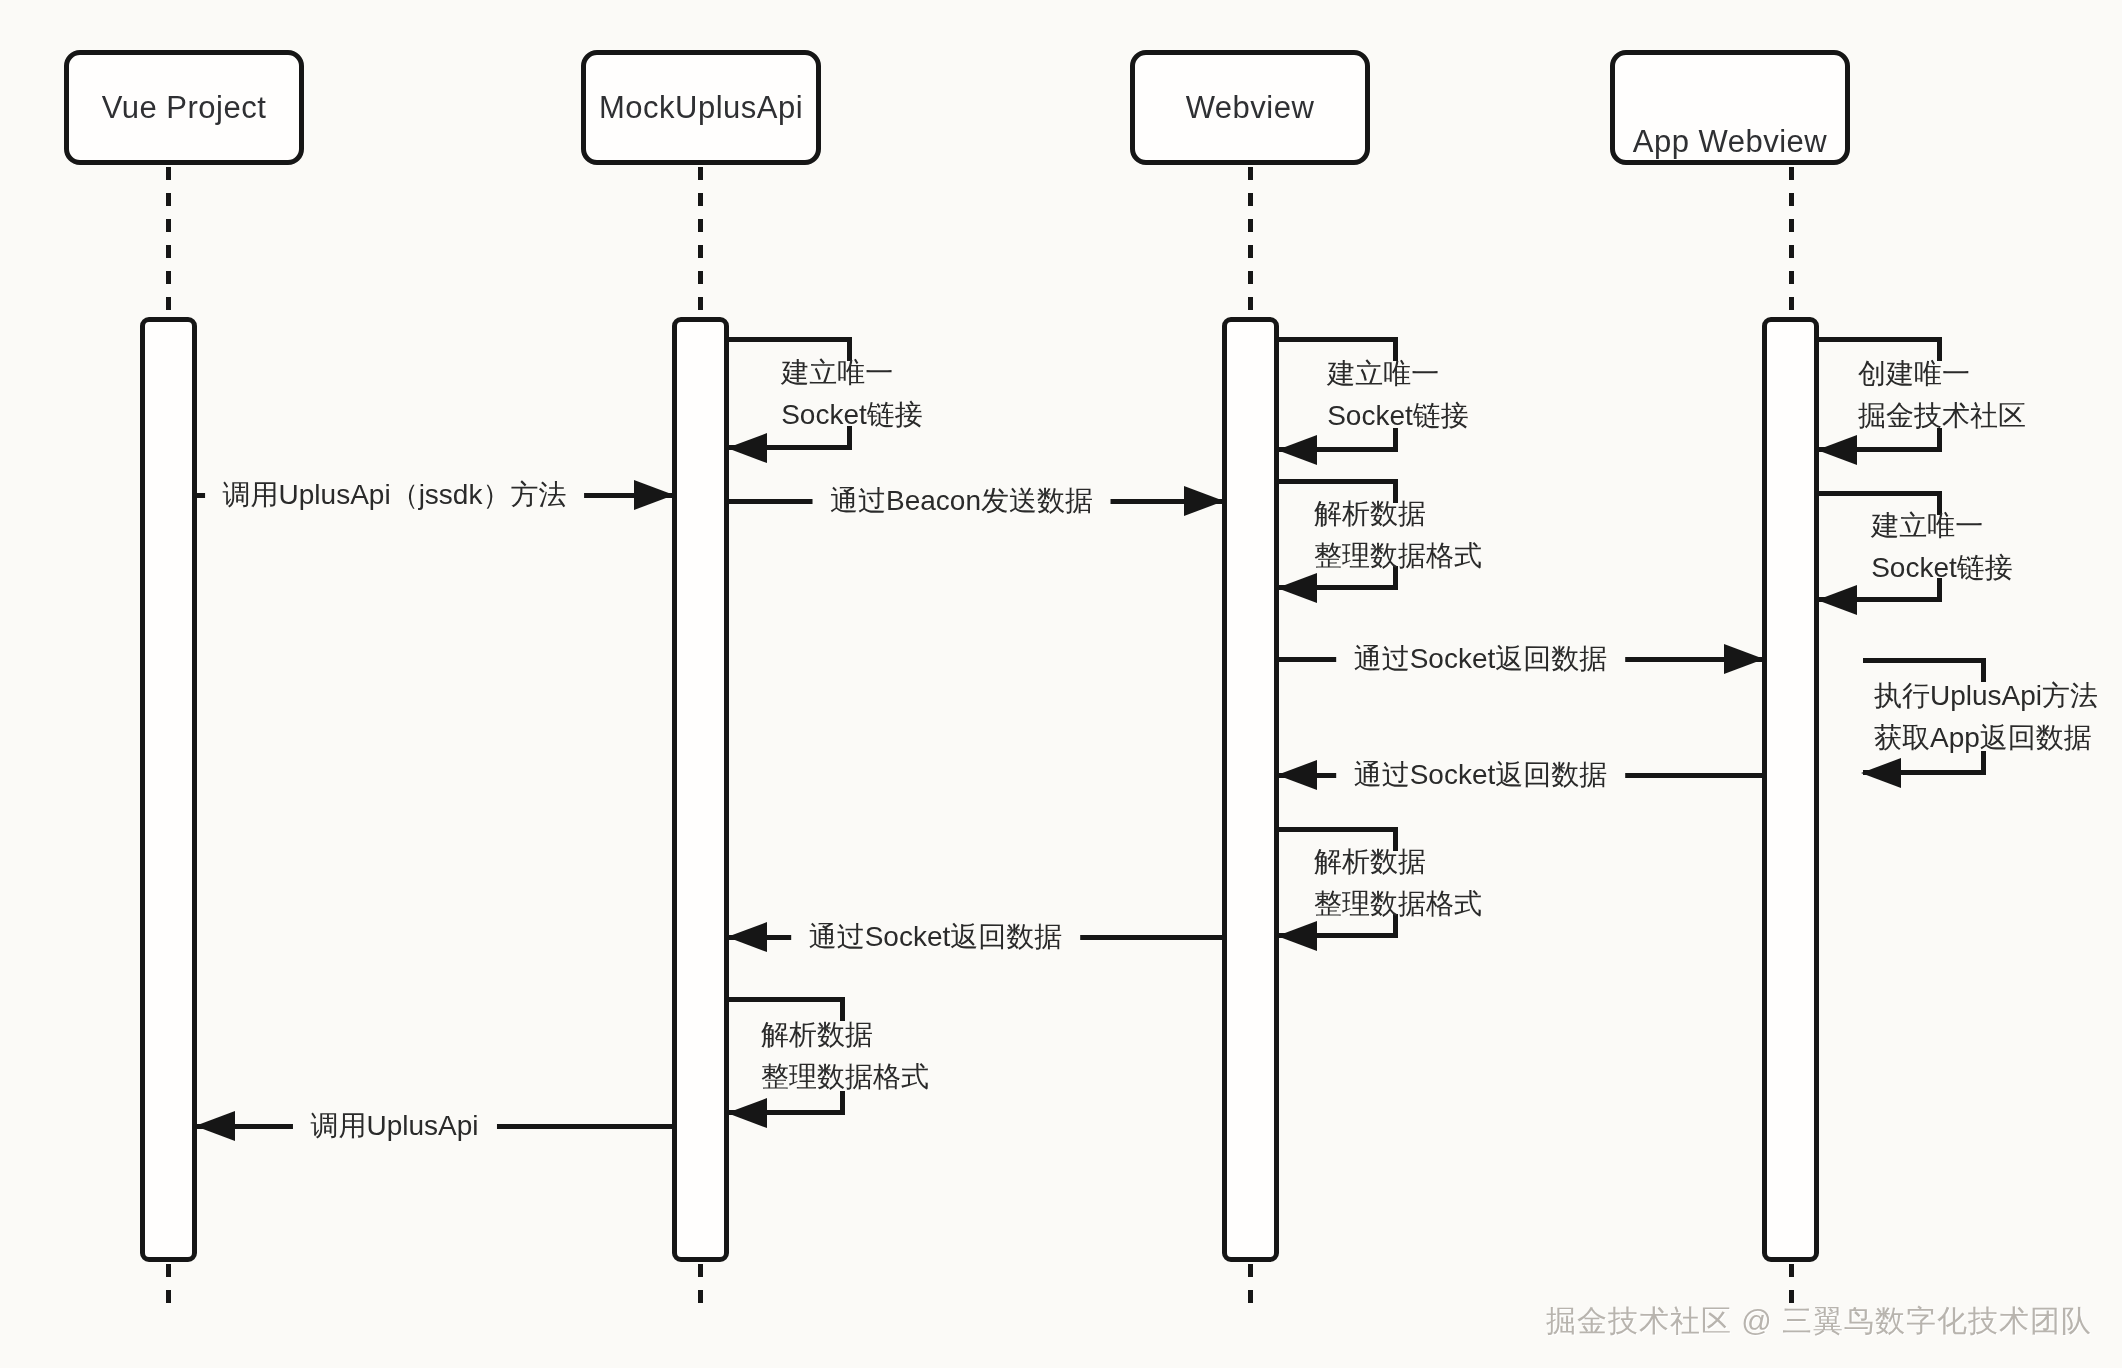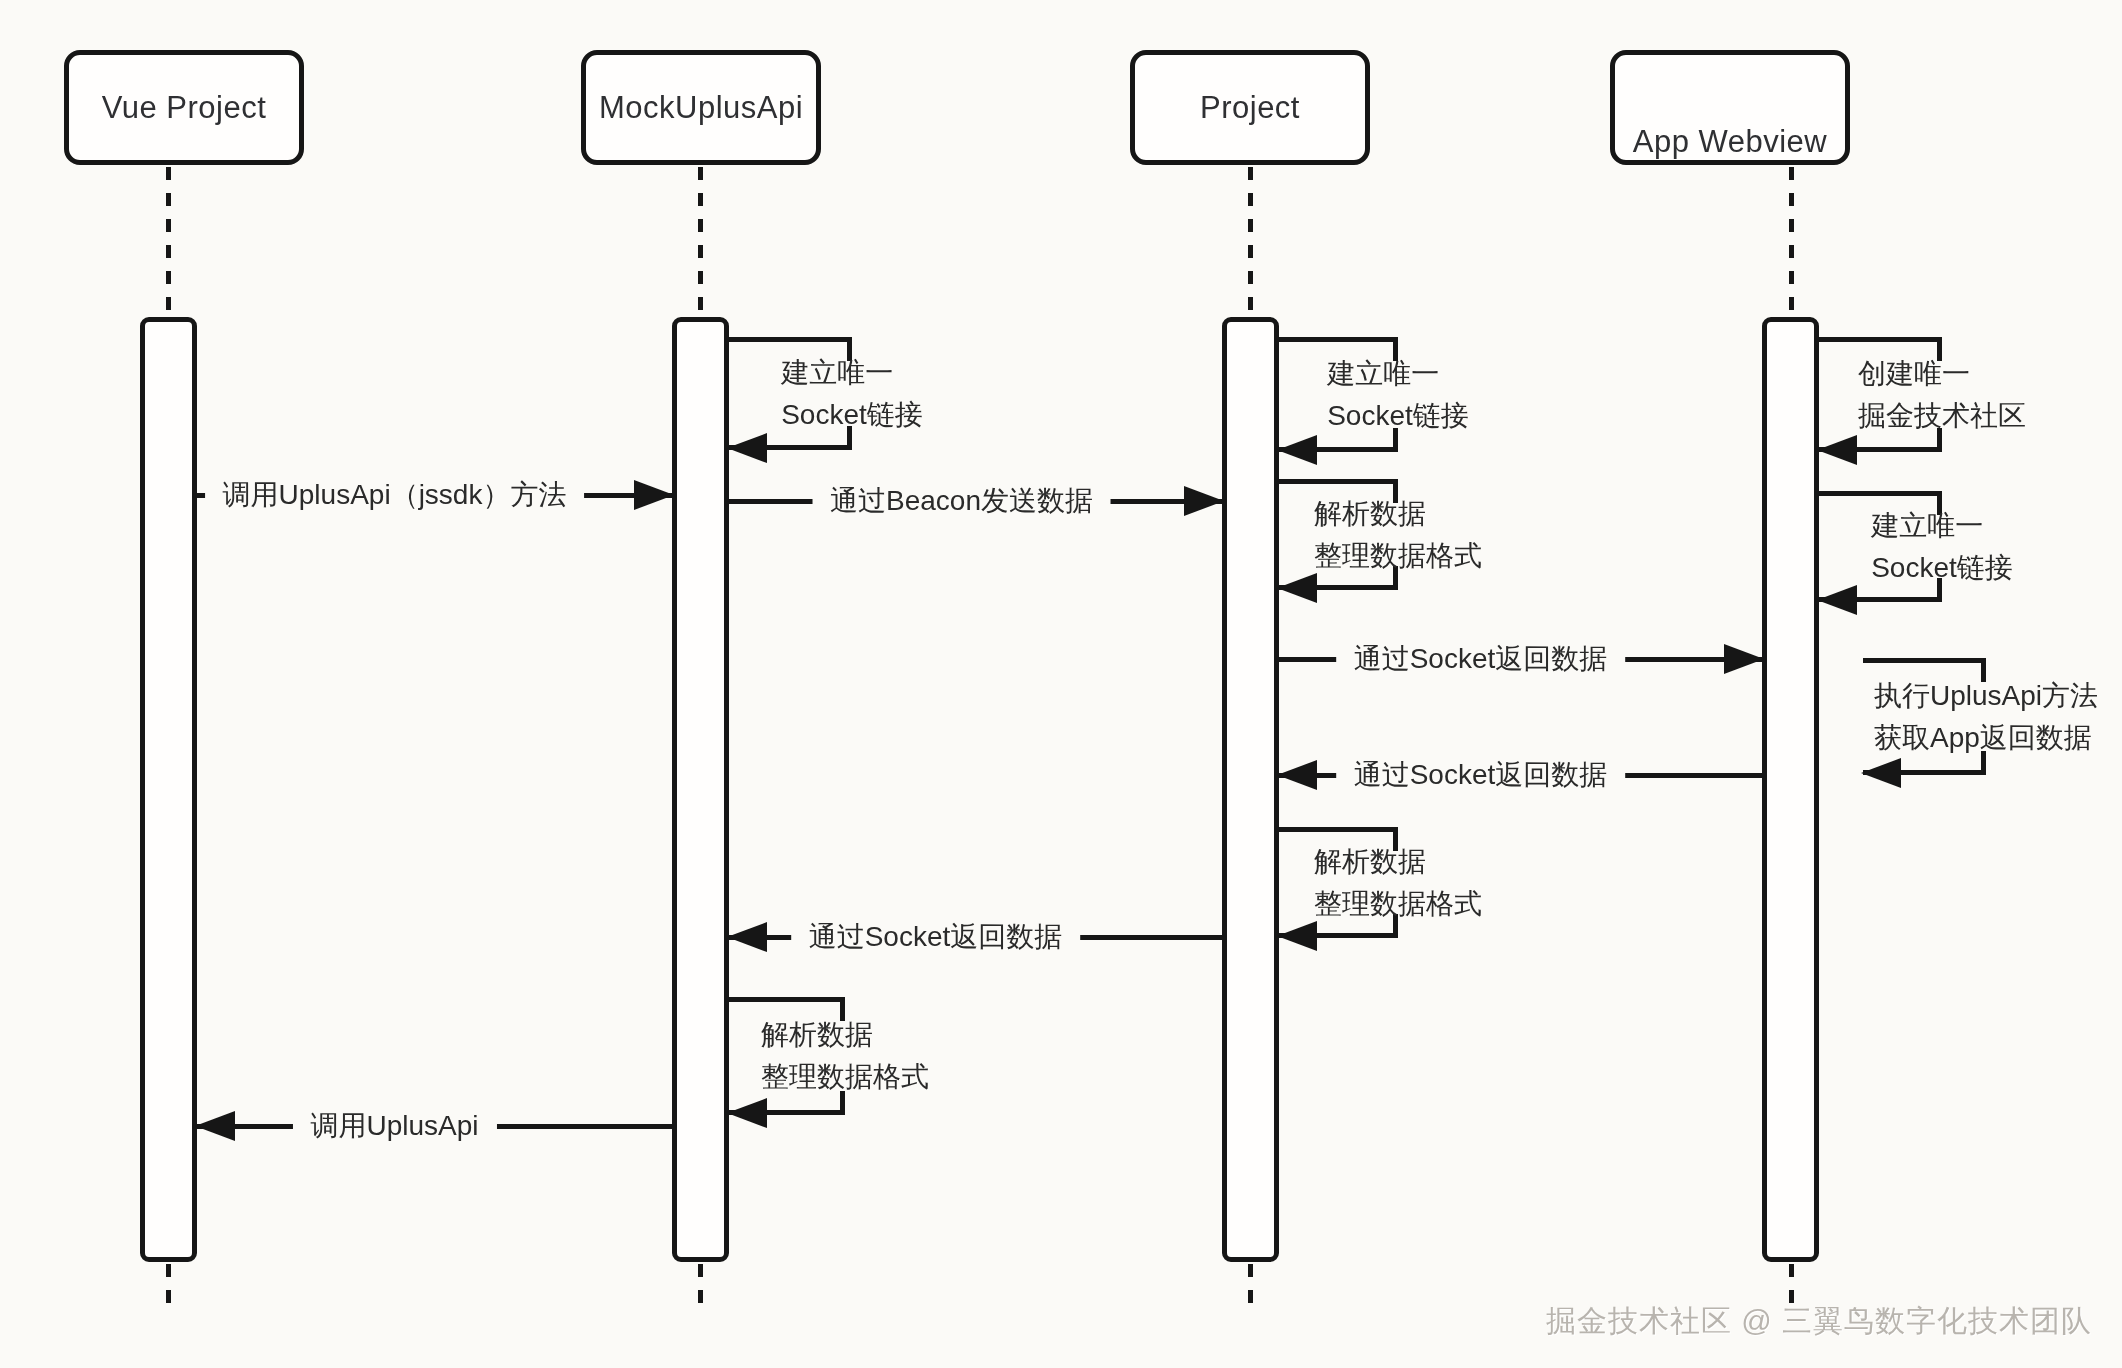--- a/index.html
+++ b/index.html
@@ -91,21 +91,21 @@
 
 <div id="diagram">
 
   <div class="participant" style="left:48px;margin-left:16px;">
     <span>Vue Project</span>
   </div>
   <div class="participant" style="left:581px;">
     <span>MockUplusApi</span>
   </div>
   <div class="participant" style="left:1130px;">
-    <span>Project</span>
+    <span>Webview</span>
   </div>
   <div class="participant" style="left:1610px;align-items:flex-end;">
     <span>App Webview</span>
   </div>
 
   <div class="lifeline top" style="left:166px;"></div>
   <div class="lifeline top" style="left:698px;"></div>
   <div class="lifeline top" style="left:1248px;"></div>
   <div class="lifeline top" style="left:1789px;"></div>
 

